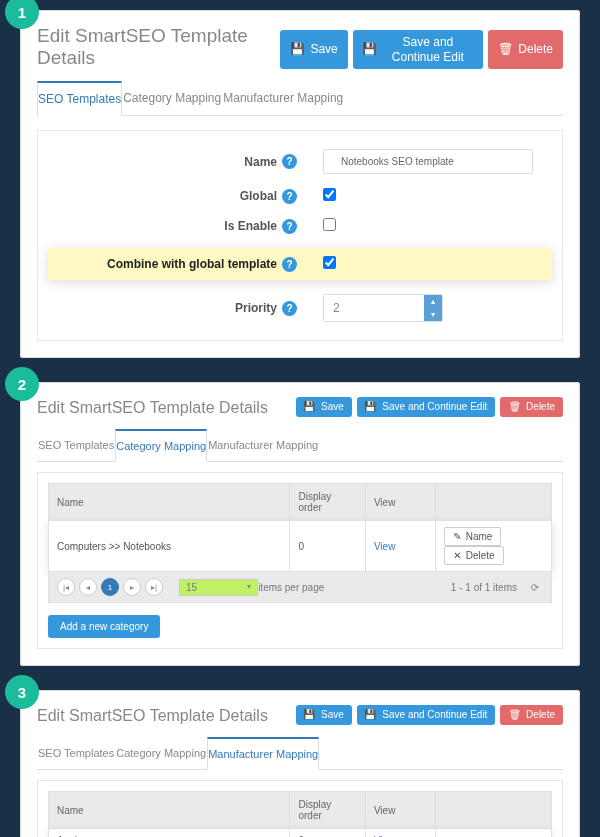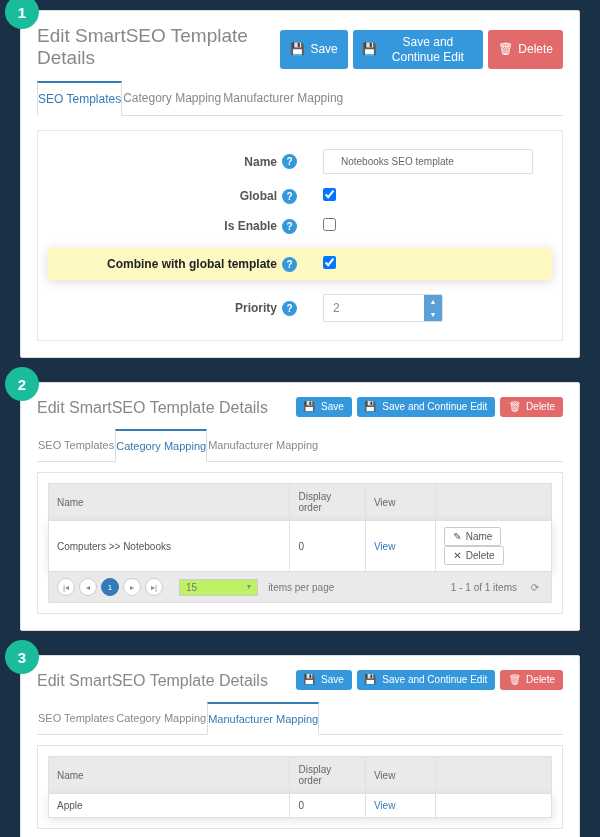--- a/index.html
+++ b/index.html
@@ -38,21 +38,21 @@
   th { background: #eaeaea; text-align: left; padding: 7px 8px; color: #666; font-weight: normal; border: 1px solid #e0e0e0; }
   td { padding: 6px 8px; border: 1px solid #e0e0e0; background: #fff; }
   .datarow { box-shadow: 0 2px 10px rgba(0,0,0,0.12); }
   .linkcell { color: #337ab7; cursor: pointer; }
   .tbtn { display: inline-flex; align-items: center; gap: 4px; background: #fff; border: 1px solid #ccc; border-radius: 2px; padding: 3px 8px; font-size: 10px; color: #555; cursor: pointer; }
   .pagerbar { display: flex; align-items: center; background: #eaeaea; padding: 6px 8px; font-size: 10px; color: #777; border: 1px solid #e0e0e0; border-top: none; }
   .pgbtn { width: 18px; height: 18px; border-radius: 50%; border: 1px solid #ccc; background: #fff; display: inline-flex; align-items: center; justify-content: center; margin-right: 4px; font-size: 8px; color: #888; cursor: pointer; }
   .pgbtn.active { background: #337ab7; color: #fff; border-color: #337ab7; }
   .perpage { margin-left: 12px; border: 1px solid #ccc; background: #bef264; padding: 2px 60px 2px 6px; position: relative; display: inline-block; }
   .perpage::after { content: "▾"; position: absolute; right: 6px; top: 2px; font-size: 8px; color: #888; }
-  .ipp { margin-left: 10px; }
+  .ipp { }
   .summary { margin-left: auto; margin-right: 10px; }
   .refresh { width: 16px; height: 16px; display: inline-flex; align-items: center; justify-content: center; color: #888; cursor: pointer; border-radius: 50%; }
   .addbtn { margin-top: 12px; background: #3598dc; color: #fff; border: none; border-radius: 3px; padding: 6px 12px; font-size: 10px; cursor: pointer; }
 </style>
 </head>
 <body>
 
 <div class="shot">
   <div class="badge">1</div>
   <div class="panel">
@@ -183,20 +183,21 @@
         <span class="pgbtn">|◂</span>
         <span class="pgbtn">◂</span>
         <span class="pgbtn active">1</span>
         <span class="pgbtn">▸</span>
         <span class="pgbtn">▸|</span>
         <span class="perpage">15</span>
         <span class="ipp">items per page</span>
         <span class="summary">1 - 1 of 1 items</span>
         <span class="refresh">⟳</span>
       </div>
+      <button class="addbtn">Add a new category</button>
     </div>
   </div>
 </div>
 
 <div class="shot small">
   <div class="badge">3</div>
   <div class="panel">
     <div class="header">
       <h1 class="title">Edit SmartSEO Template Details</h1>
       <div class="btnbar">

